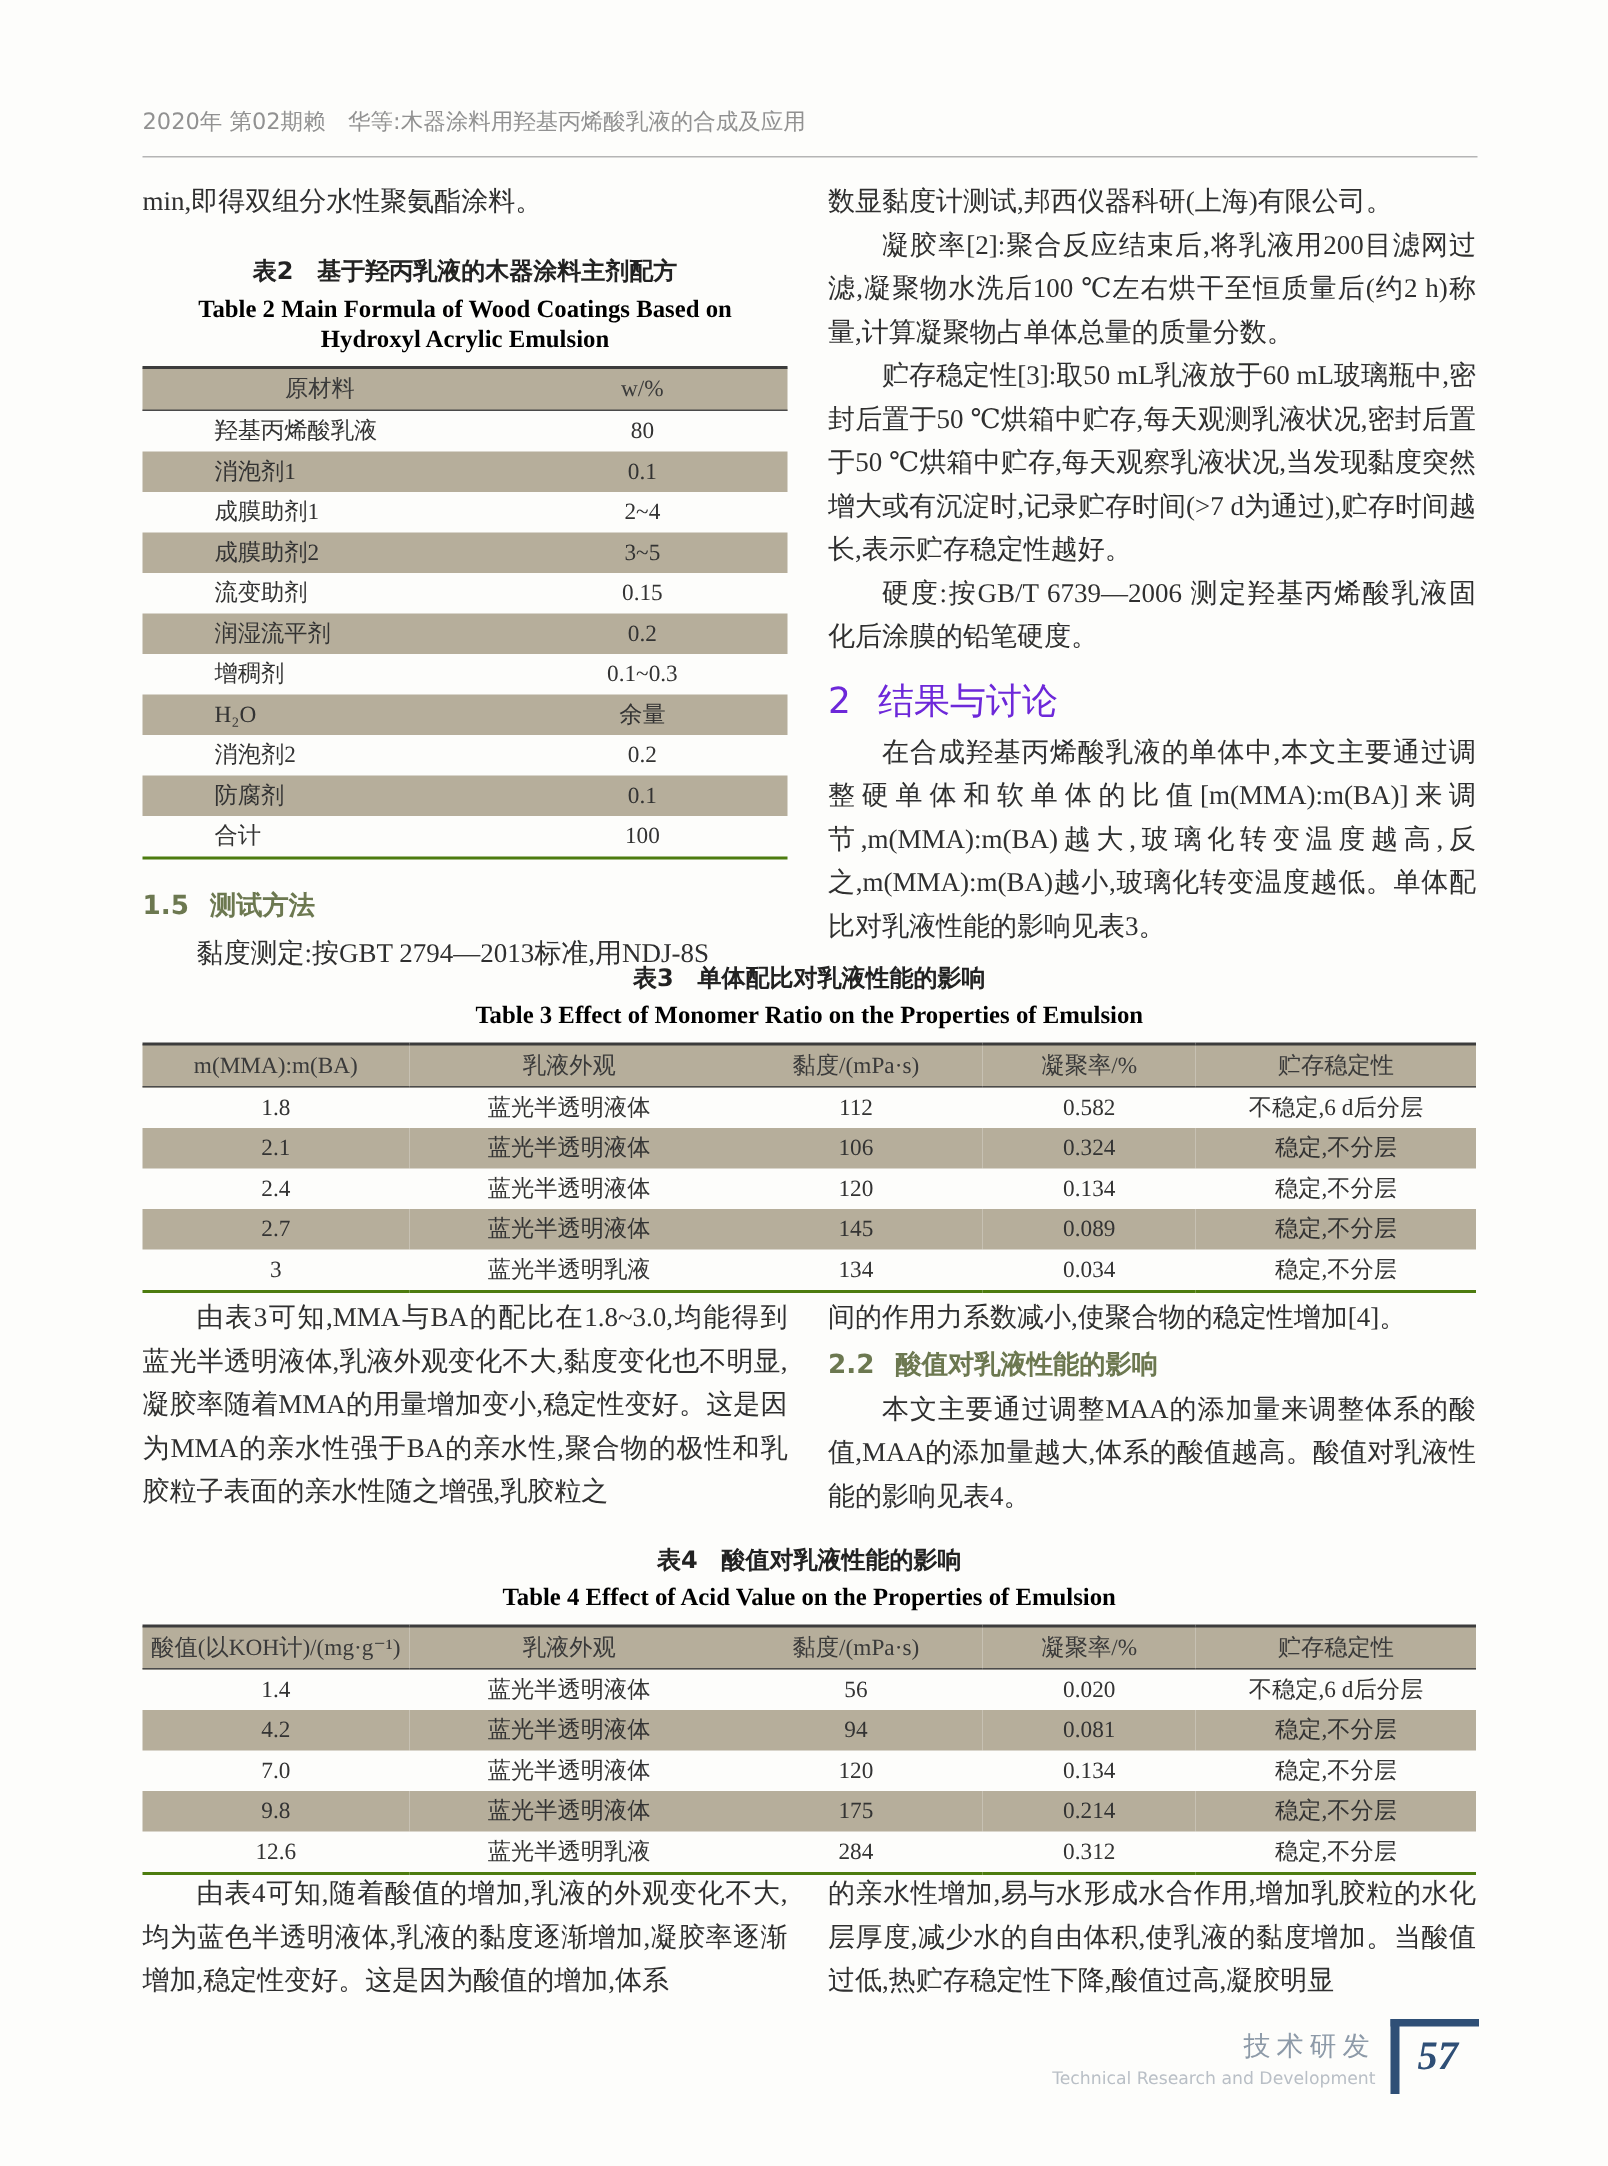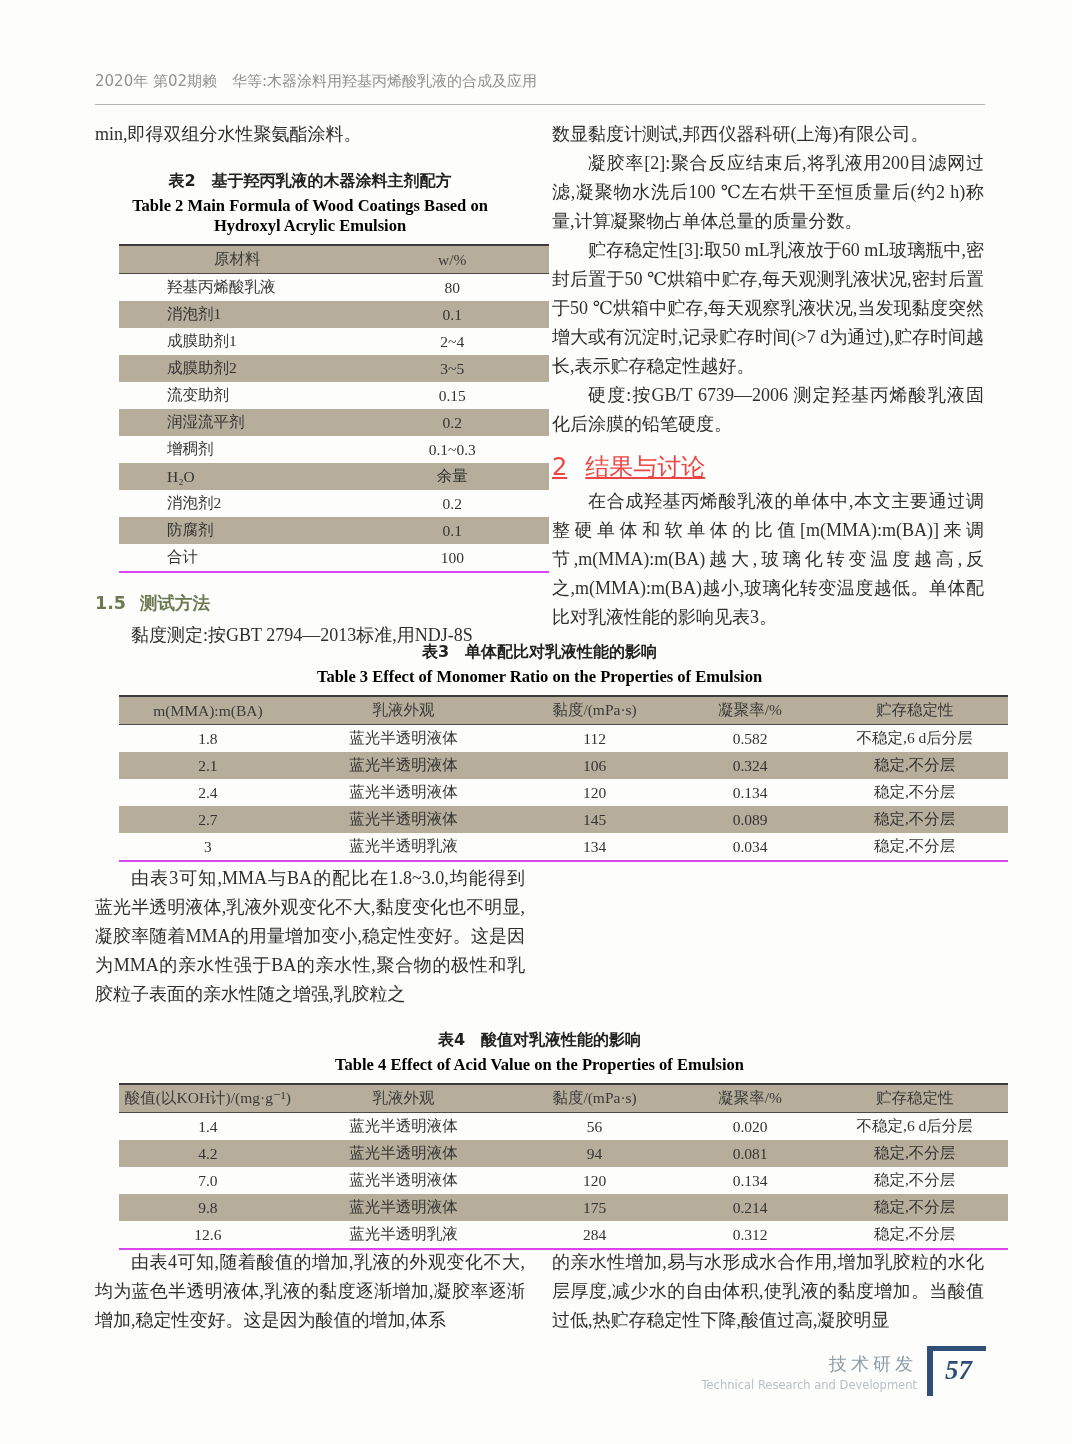--- a/index.html
+++ b/index.html
@@ -35,43 +35,43 @@
     text-align:center;font-weight:bold;font-size:16px;color:#222;
     font-family:"DejaVu Sans","Liberation Sans",sans-serif;
     margin-bottom:4px;
   }
   .cap-en{
     text-align:center;font-weight:bold;font-size:16.5px;color:#000000;
     font-family:"Liberation Serif","DejaVu Serif",serif;
   }
   
   table{border-collapse:collapse;width:100%;
-    border-top:2px solid #3c3c3c;border-bottom:2px solid #d946ef;
-    font-size:15.5px;color:#333;margin-left:24px;}
+    border-top:2px solid #3c3c3c;border-bottom:2px solid #4d7c0f;
+    font-size:15.5px;color:#333;}
   thead th{
     background:#b6ae9b;font-weight:normal;color:#3a3a3a;
     height:27px;border-bottom:1px solid #4a4a4a;
     font-style:normal;text-align:center;padding:0 4px;
   }
   tbody td{height:27px;text-align:center;padding:0 4px;}
   tbody tr:nth-child(even){background:#b6ae9b;}
   
   .t2 col.c1{width:55%;} .t2 col.c2{width:45%;}
   .t2 tbody td:first-child{text-align:left;padding-left:48px;}
   .t3 col.c1{width:20%;} .t3 col.c2{width:24%;} .t3 col.c3{width:19%;}
   .t3 col.c4{width:16%;} .t3 col.c5{width:21%;}
   
   .h-olive{
     color:#6c7850;font-family:"DejaVu Sans","Liberation Sans",sans-serif;
     font-weight:bold;font-size:17.5px;
   }
   .h-olive .num{margin-right:14px;}
   .h-big{
-    color:#ef4444;font-family:"DejaVu Sans","Liberation Sans",sans-serif;
-    font-weight:normal;font-size:24px;text-decoration:underline;
+    color:#6d28d9;font-family:"DejaVu Sans","Liberation Sans",sans-serif;
+    font-weight:normal;font-size:24px;
   }
   .h-big .num{margin-right:18px;}
   
   .blockW{position:absolute;left:95px;width:889px;}
   
   .footer{
     position:absolute;right:86px;top:1346px;
     display:flex;align-items:flex-end;
   }
   .footer-text{text-align:right;margin-right:10px;padding-bottom:4px;}
@@ -244,20 +244,27 @@
             <td>0.034</td>
             <td>稳定,不分层</td>
           </tr>
         </tbody>
       </table>
   </div>
 
   <div class="colL" style="top:864px;">
     <p class="body-text indent">由表3可知,MMA与BA的配比在1.8~3.0,均能得到蓝光半透明液体,乳液外观变化不大,黏度变化也不明显,凝胶率随着MMA的用量增加变小,稳定性变好。这是因为MMA的亲水性强于BA的亲水性,聚合物的极性和乳胶粒子表面的亲水性随之增强,乳胶粒之</p>
   </div>
+  <div class="colR" style="top:864px;">
+    <p class="body-text">间的作用力系数减小,使聚合物的稳定性增加[4]。</p>
+    <div class="h-olive" style="margin-top:4px;">
+      <span class="num">2.2</span><span>酸值对乳液性能的影响</span>
+    </div>
+    <p class="body-text indent" style="margin-top:4px;">本文主要通过调整MAA的添加量来调整体系的酸值,MAA的添加量越大,体系的酸值越高。酸值对乳液性能的影响见表4。</p>
+  </div>
 
   <div class="blockW" style="top:1030px;">
     <div class="cap-cn">表4　酸值对乳液性能的影响</div>
     <div class="cap-en" style="margin-bottom:8px;">Table 4   Effect of Acid Value on the Properties of Emulsion</div>
     <table class="t3">
       <colgroup>
           <col class="c1">
           <col class="c2">
           <col class="c3">
           <col class="c4">

